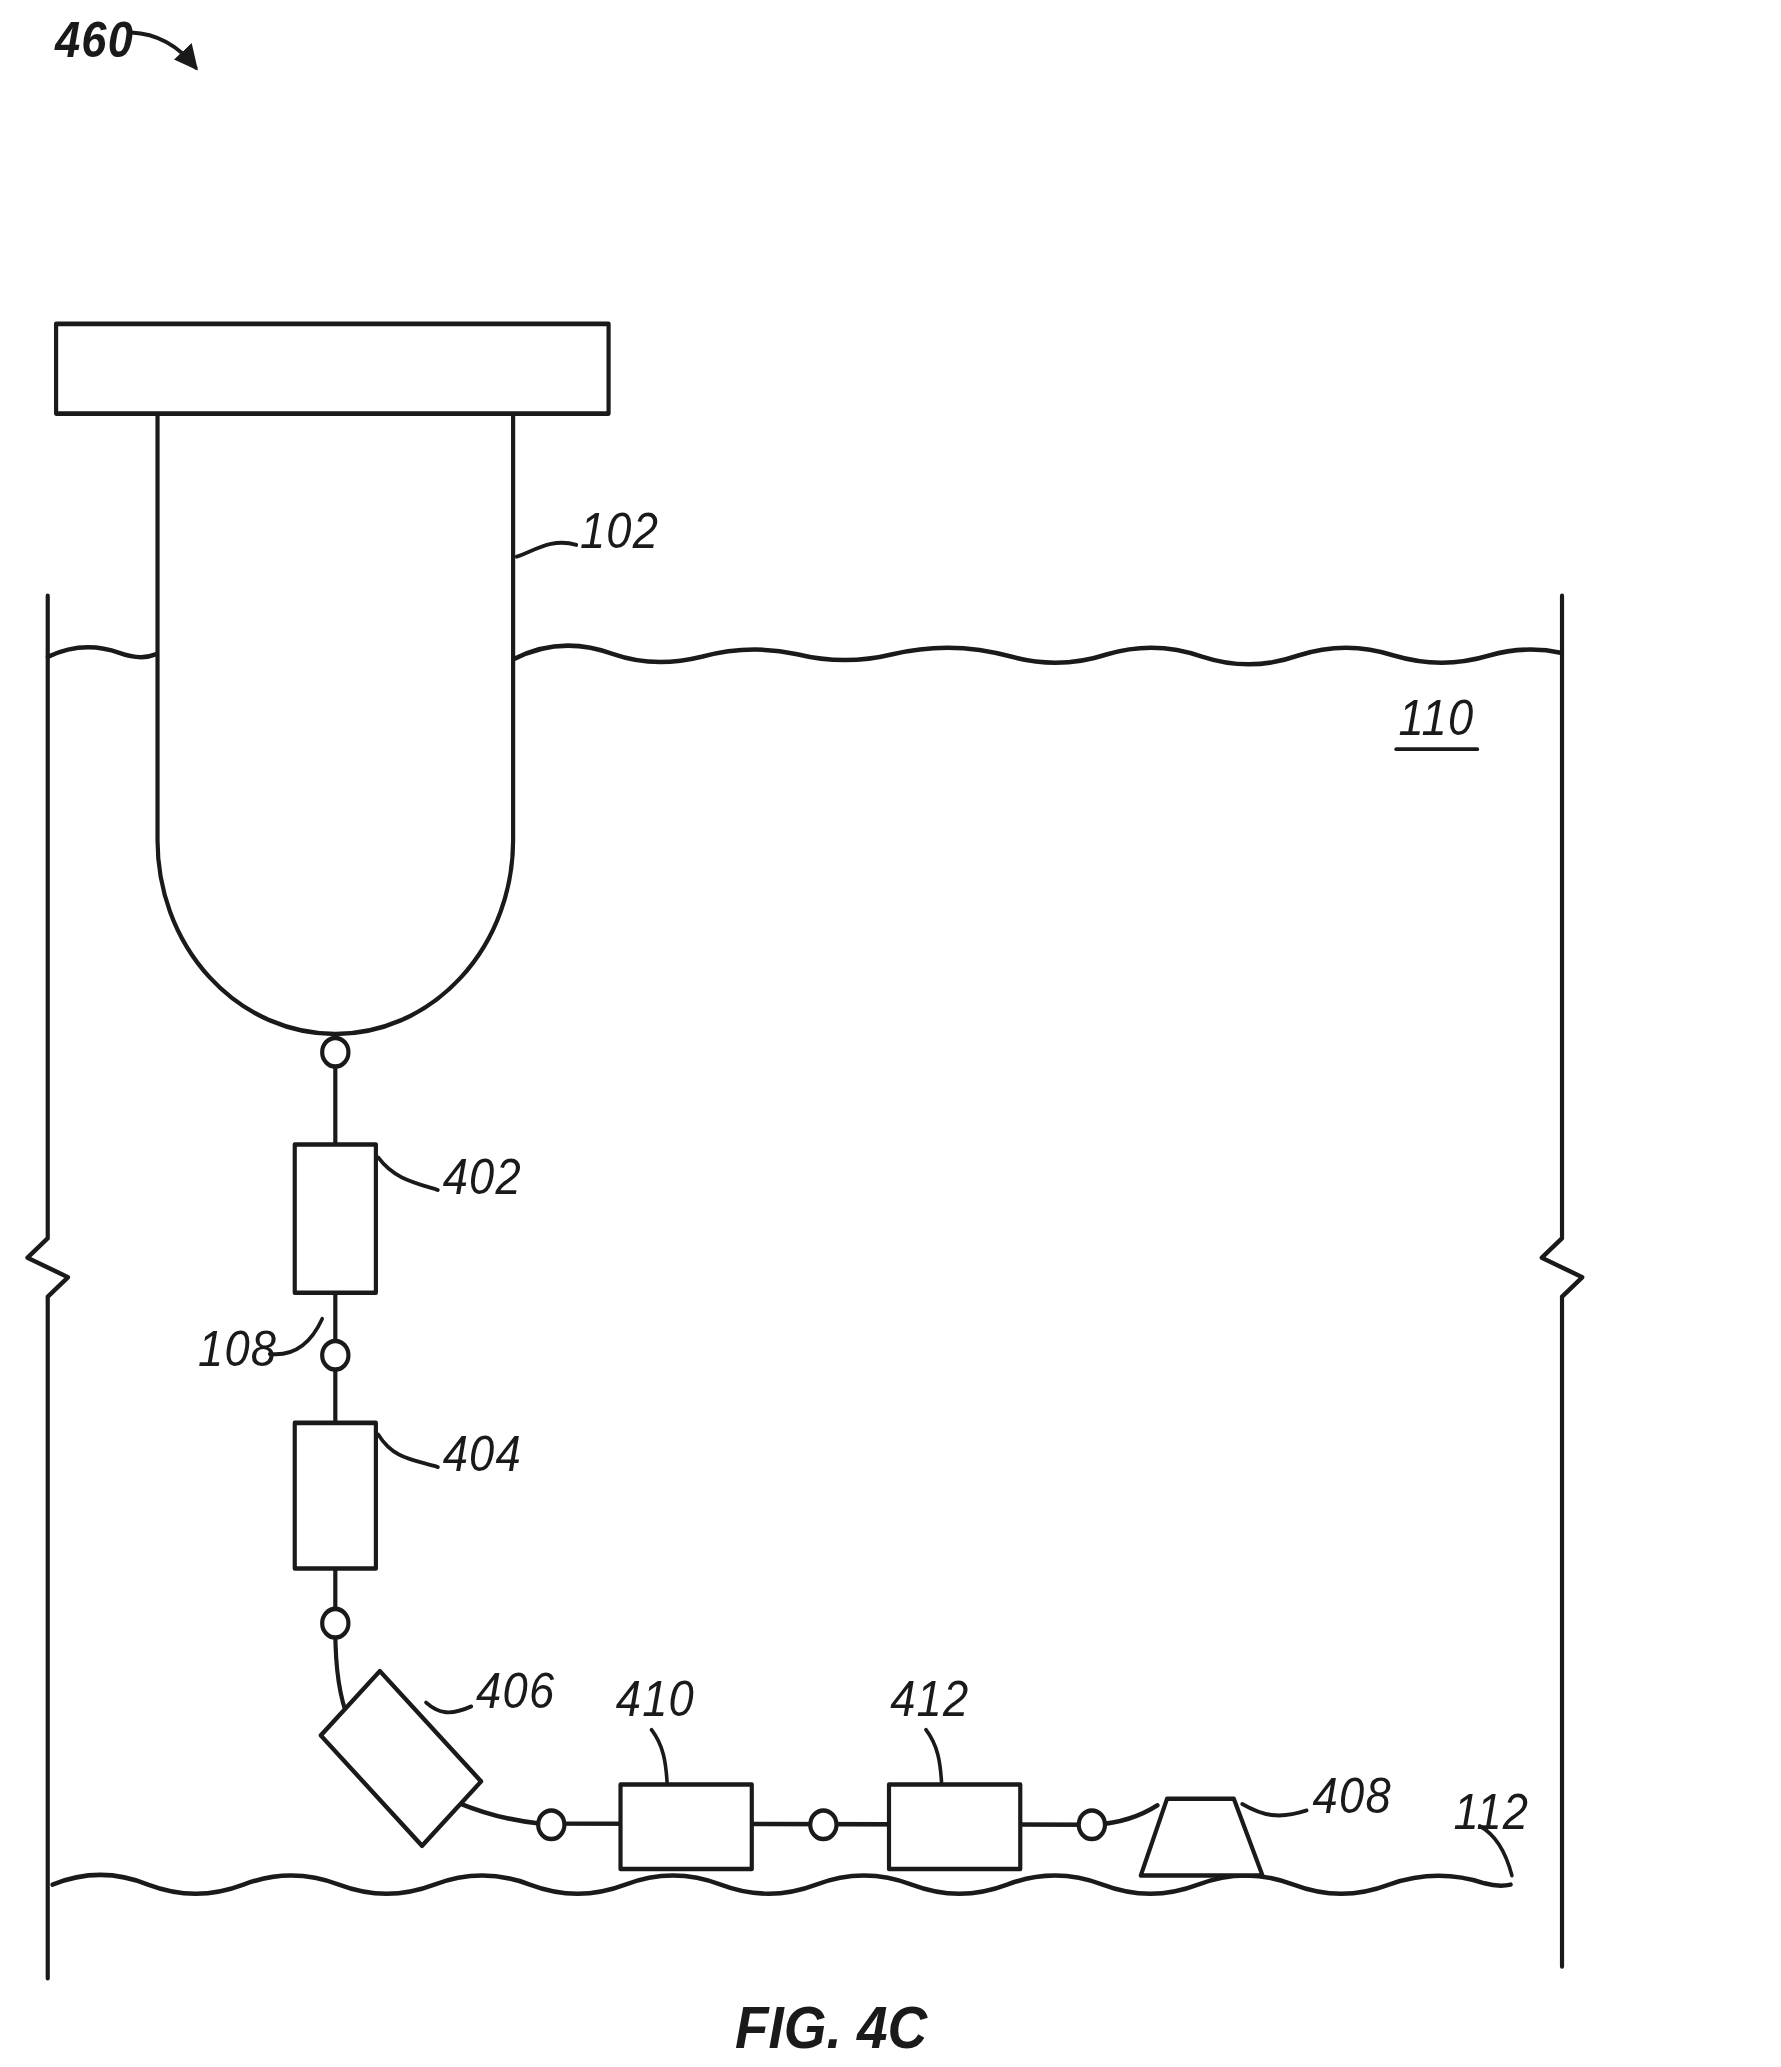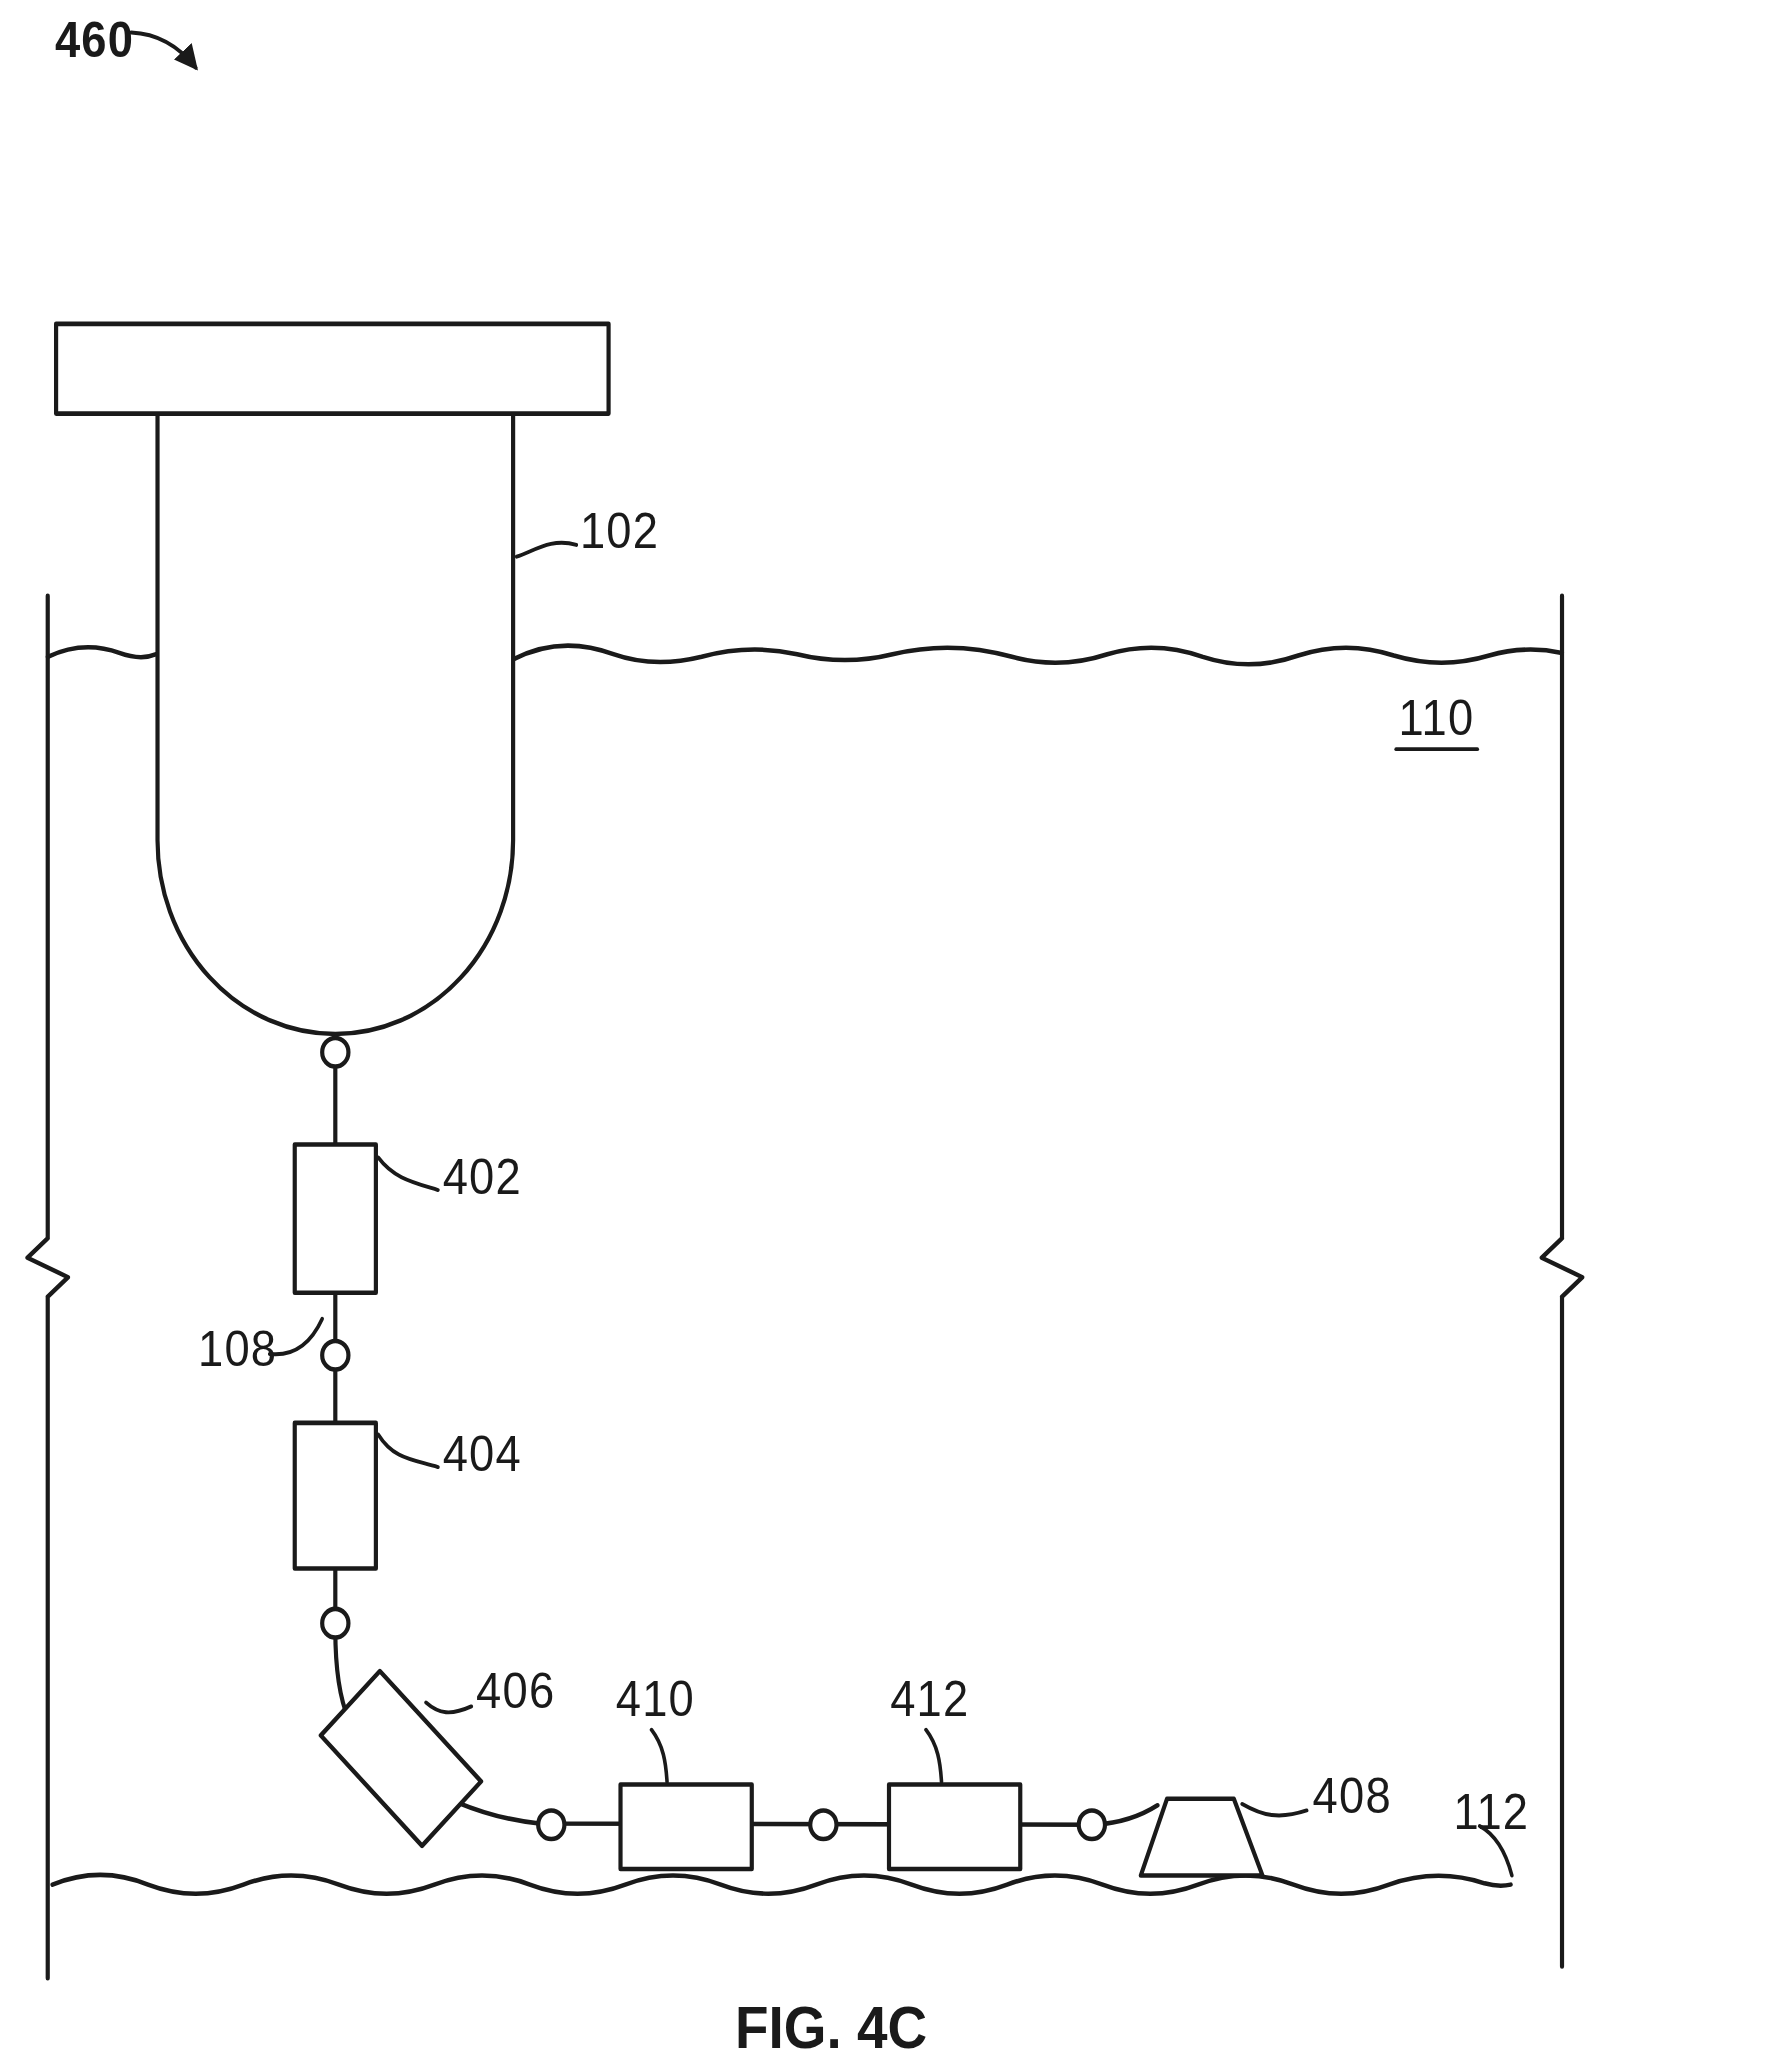--- a/index.html
+++ b/index.html
@@ -2,20 +2,21 @@
 <html style="--stroke: #1a1a1a; --bg: #ffffff;font-size:13.4px"><head>
 <meta charset="utf-8">
 <style>
   :root { --stroke:#1a1a1a; --bg:#ffffff; }
   html,body { margin:0; padding:0; background:var(--bg); }
   .page {
     position:relative;
     width:1636px; height:2068px;
     background:var(--bg);
     overflow:hidden;
+    font-style:italic;
   }
   svg { display:block; width:100%; height:100%; }
   svg text {
     font-family:"Liberation Sans", sans-serif;
     fill:var(--stroke);
     user-select:none;
   }
   .num   { font-size:38px; letter-spacing:1px; }
   .bold  { font-weight:bold; }
   .cap   { font-size:46px; font-weight:bold; }

